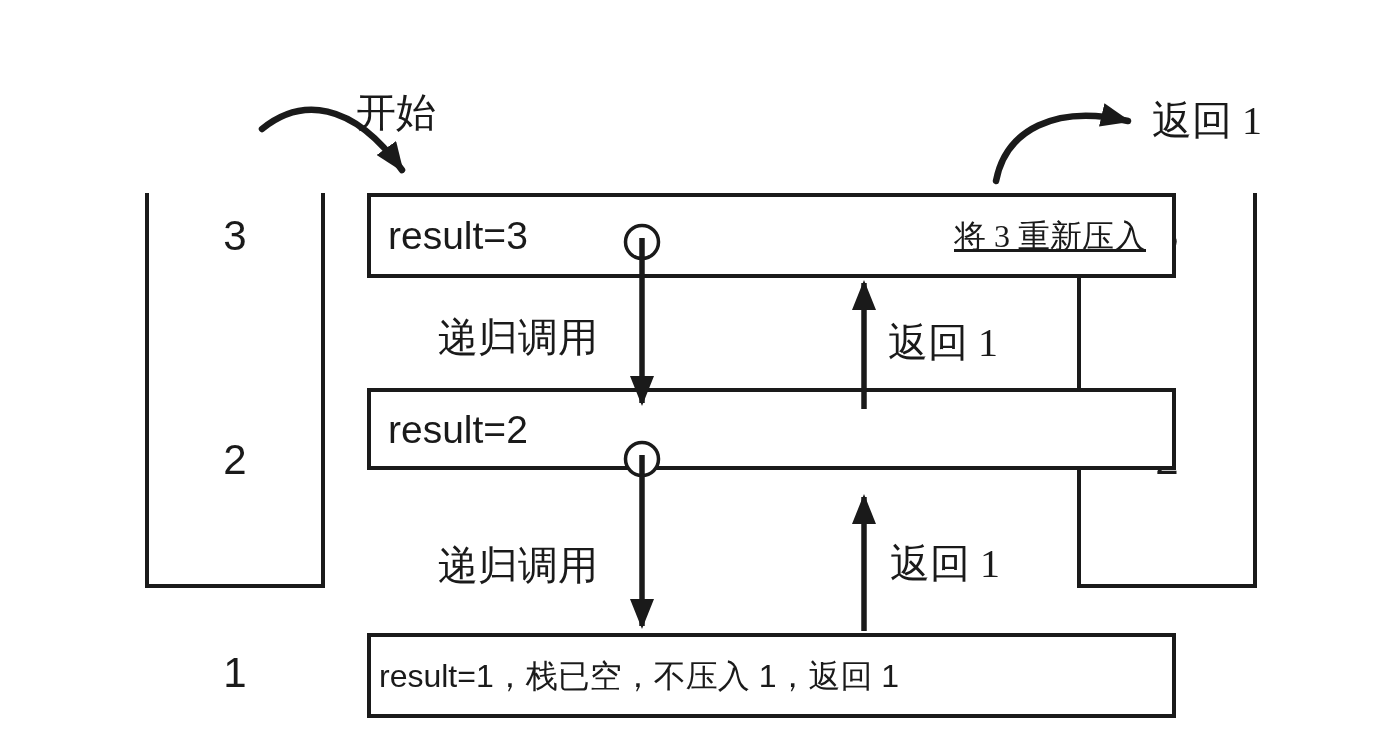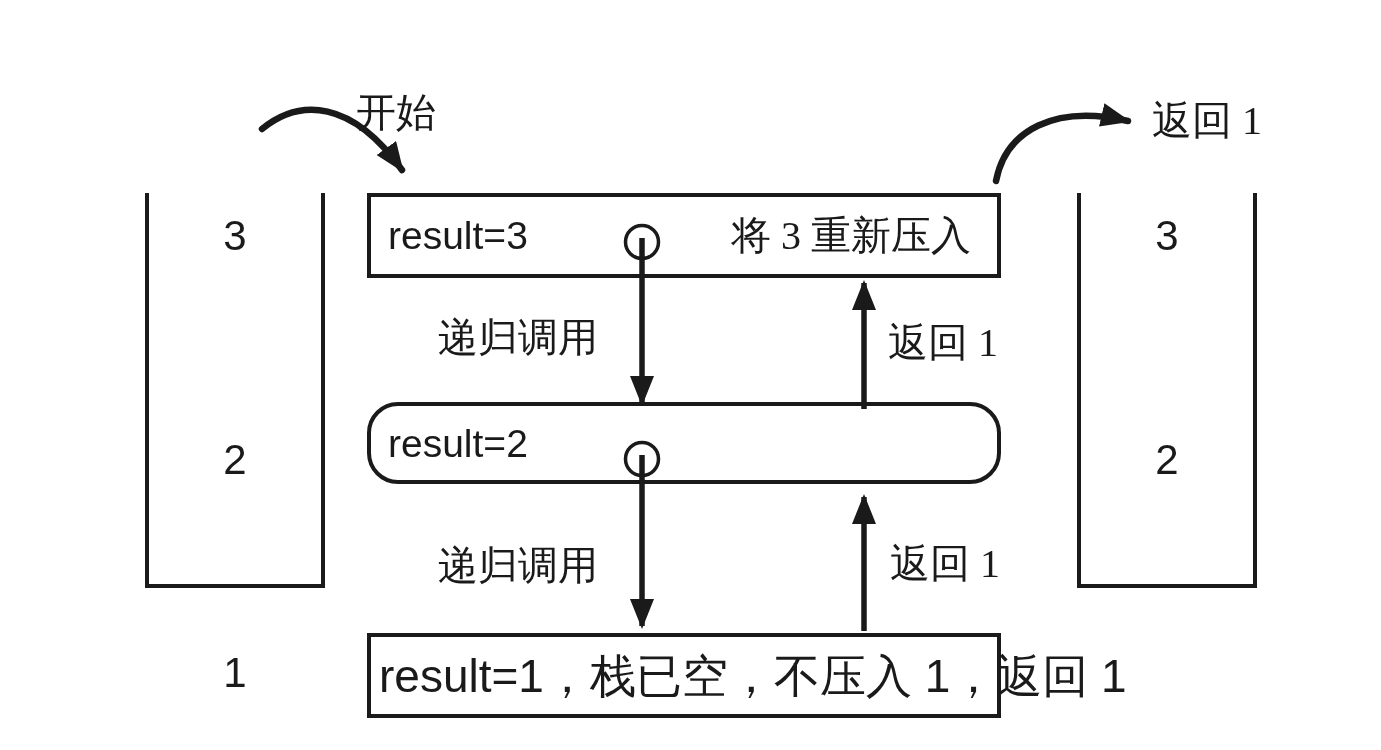--- a/index.html
+++ b/index.html
@@ -39,46 +39,47 @@
     top: 652px;
     width: 180px;
     text-align: center;
     font-size: 42px;
     line-height: 42px;
   }
   
   .frame {
     position: absolute;
     left: 367px;
-    width: 634px;
+    width: 809px;
     box-sizing: border-box;
     border: 4px solid #1a1a1a;
     background: #ffffff;
     display: flex;
     align-items: center;
   }
   .frame-1 { top: 193px; height: 85px; }
-  .frame-2 { top: 402px; height: 82px; border-radius: 31px; }
+  .frame-2 { top: 388px; height: 82px; }
   .frame-3 { top: 633px; height: 85px; }
   .result-text {
     margin-left: 17px;
     font-size: 39px;
     line-height: 39px;
     white-space: nowrap;
   }
   .action-text {
     position: absolute;
     right: 26px;
-    font-size: 40px;
+    font-size: 32px;
     line-height: 40px;
     white-space: nowrap;
+    text-decoration: underline;
   }
   .base-text {
     margin-left: 8px;
-    font-size: 46px;
+    font-size: 32px;
     line-height: 40px;
     white-space: nowrap;
   }
   
   .cjk { font-family: "Liberation Serif", serif; }
   .lbl {
     position: absolute;
     font-size: 40px;
     line-height: 42px;
     white-space: nowrap;

